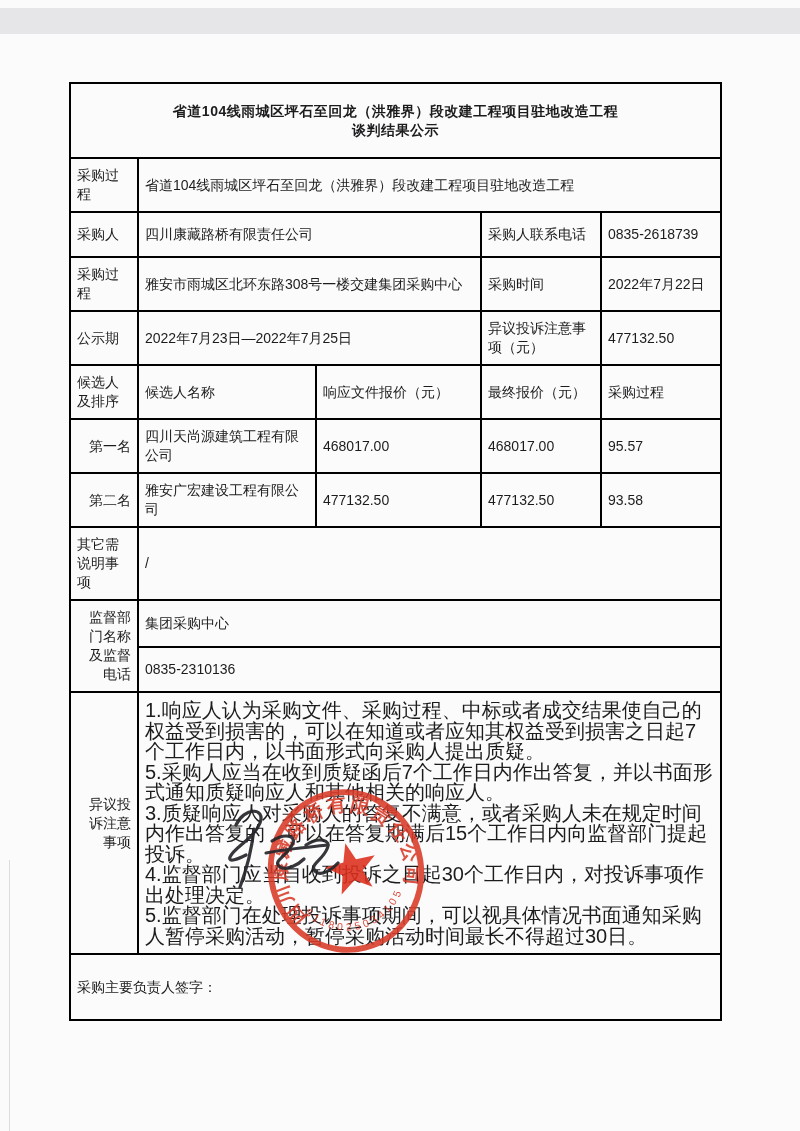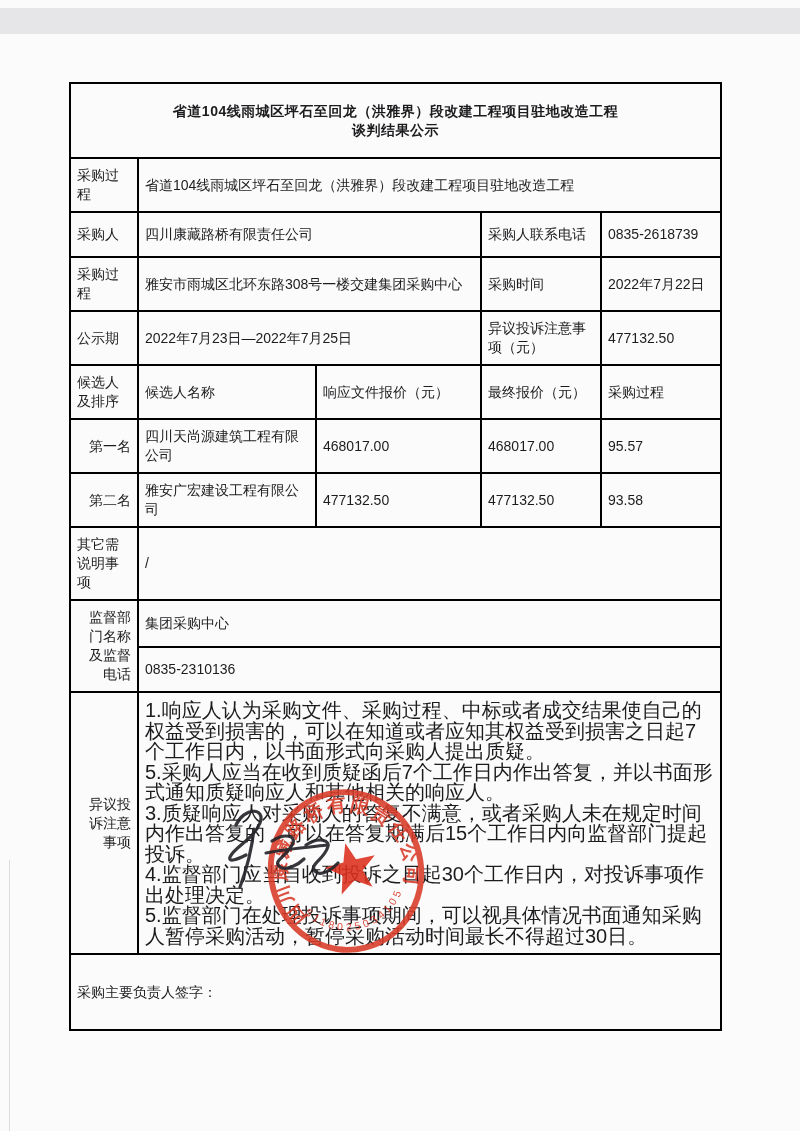--- a/index.html
+++ b/index.html
@@ -143,21 +143,21 @@
     <td class="label">异议投诉注意事项</td>
     <td colspan="4" class="objection-content">
       <div class="objection-item">1.响应人认为采购文件、采购过程、中标或者成交结果使自己的权益受到损害的，可以在知道或者应知其权益受到损害之日起7个工作日内，以书面形式向采购人提出质疑。</div>
       <div class="objection-item">5.采购人应当在收到质疑函后7个工作日内作出答复，并以书面形式通知质疑响应人和其他相关的响应人。</div>
       <div class="objection-item">3.质疑响应人对采购人的答复不满意，或者采购人未在规定时间内作出答复的，可以在答复期满后15个工作日内向监督部门提起投诉。</div>
       <div class="objection-item">4.监督部门应当自收到投诉之日起30个工作日内，对投诉事项作出处理决定。</div>
       <div class="objection-item">5.监督部门在处理投诉事项期间，可以视具体情况书面通知采购人暂停采购活动，暂停采购活动时间最长不得超过30日。</div>
     </td>
   </tr>
 
-  <tr style="height:76px">
+  <tr style="height:66px">
     <td colspan="5" class="sig-cell">采购主要负责人签字：</td>
   </tr>
 </tbody>
   </table>
 
 <svg class="seal-svg" width="230" height="230" viewBox="0 0 230 230">
   <g transform="translate(115,115) rotate(-14)" opacity="0.88">
     <ellipse cx="0" cy="0" rx="75" ry="79" fill="none" stroke="#d93a28" stroke-width="6"></ellipse>
     <path id="sealTopArc" d="M -48 36 A 60 60 0 1 1 48 36" fill="none"></path>
     <path id="sealBottomArc" d="M -55 22 A 59 59 0 0 0 55 22" fill="none"></path>

